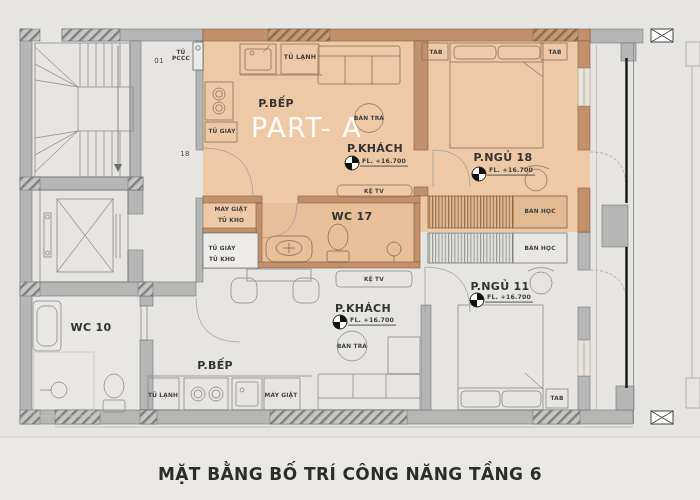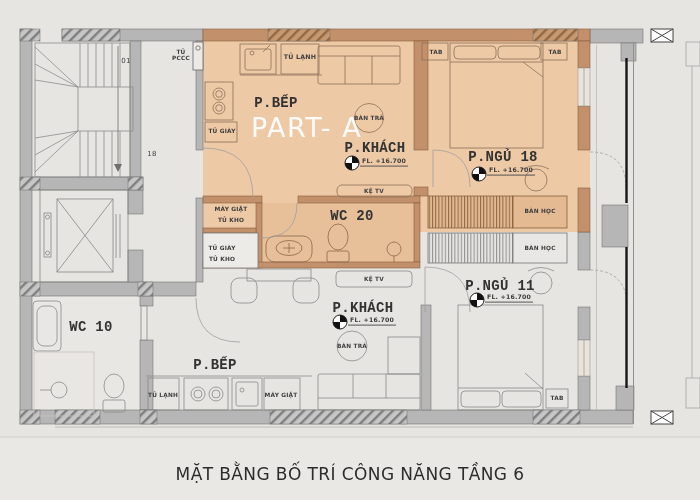--- a/index.html
+++ b/index.html
@@ -2,28 +2,28 @@
 <html><head>
 <meta charset="utf-8">
 <style>
   html,body{margin:0;padding:0;background:#e7e5e2;}
   .plan{position:relative;width:700px;height:500px;background:#e7e5e2;
         font-family:"DejaVu Sans","Liberation Sans",sans-serif;overflow:hidden;}
   .plan svg{position:absolute;left:0;top:0;}
   .lbl{position:absolute;transform:translate(-50%,-50%);font-size:6.3px;font-weight:700;
        color:#3d3d3d;white-space:nowrap;letter-spacing:.2px;line-height:1.1;text-align:center;}
   .tiny{font-size:5.8px;}
-  .room{font-size:14px;letter-spacing:.3px;color:#333;font-family:Liberation Mono, monospace;}
+  .room{font-size:11px;letter-spacing:.3px;color:#333;}
   .lvl{font-size:6.2px;border-bottom:.7px solid #555;padding:0 2px 1px;font-weight:700;}
   .wrap{white-space:normal;width:20px;}
-  .num{font-size:7px;font-weight:400;color:#444;}
+  .num{font-size:7px;font-weight:400;color:#444;margin-left:33px;}
   .watermark{position:absolute;left:251px;top:112px;font-size:27px;font-weight:400;
        color:rgba(255,255,255,.93);letter-spacing:1.5px;white-space:nowrap;}
   .title{position:absolute;left:0;right:0;top:464px;text-align:center;font-size:17px;
-       color:#2c2c2c;letter-spacing:.4px;font-weight:400;}
+       color:#2c2c2c;letter-spacing:.4px;font-weight:700;}
 </style>
 </head>
 <body>
 
 <div class="plan">
 
 <svg width="700" height="500" viewBox="0 0 700 500">
   <defs>
     <pattern id="hg" width="7" height="7" patternUnits="userSpaceOnUse" patternTransform="rotate(45)">
       <rect width="7" height="7" fill="#c6c6c6"></rect>
@@ -314,21 +314,21 @@
 <div class="lbl tiny wrap" style="left:181px;top:55px">TỦ PCCC</div>
 <div class="lbl num" style="left:126px;top:62px">01</div>
 <div class="lbl num" style="left:152px;top:155px">18</div>
 <div class="lbl room" style="left:91px;top:328px">WC 10</div>
 
 <div class="lbl" style="left:300px;top:57px">TỦ LẠNH</div>
 <div class="lbl room" style="left:276px;top:104px">P.BẾP</div>
 <div class="lbl tiny" style="left:222px;top:131px">TỦ GIÀY</div>
 <div class="lbl tiny" style="left:231px;top:209px">MÁY GIẶT</div>
 <div class="lbl tiny" style="left:231px;top:220px">TỦ KHO</div>
-<div class="lbl room" style="left:352px;top:217px">WC 20</div>
+<div class="lbl room" style="left:352px;top:217px">WC 17</div>
 <div class="lbl tiny" style="left:369px;top:118px">BÀN TRÀ</div>
 <div class="lbl room" style="left:375px;top:149px">P.KHÁCH</div>
 <div class="lbl lvl" style="left:384px;top:162px">FL. +16.700</div>
 <div class="lbl tiny" style="left:374px;top:191px">KỆ TV</div>
 <div class="lbl tiny" style="left:436px;top:52px">TAB</div>
 <div class="lbl tiny" style="left:555px;top:52px">TAB</div>
 <div class="lbl room" style="left:503px;top:158px">P.NGỦ 18</div>
 <div class="lbl lvl" style="left:511px;top:171px">FL. +16.700</div>
 <div class="lbl tiny" style="left:540px;top:211px">BÀN HỌC</div>
 

